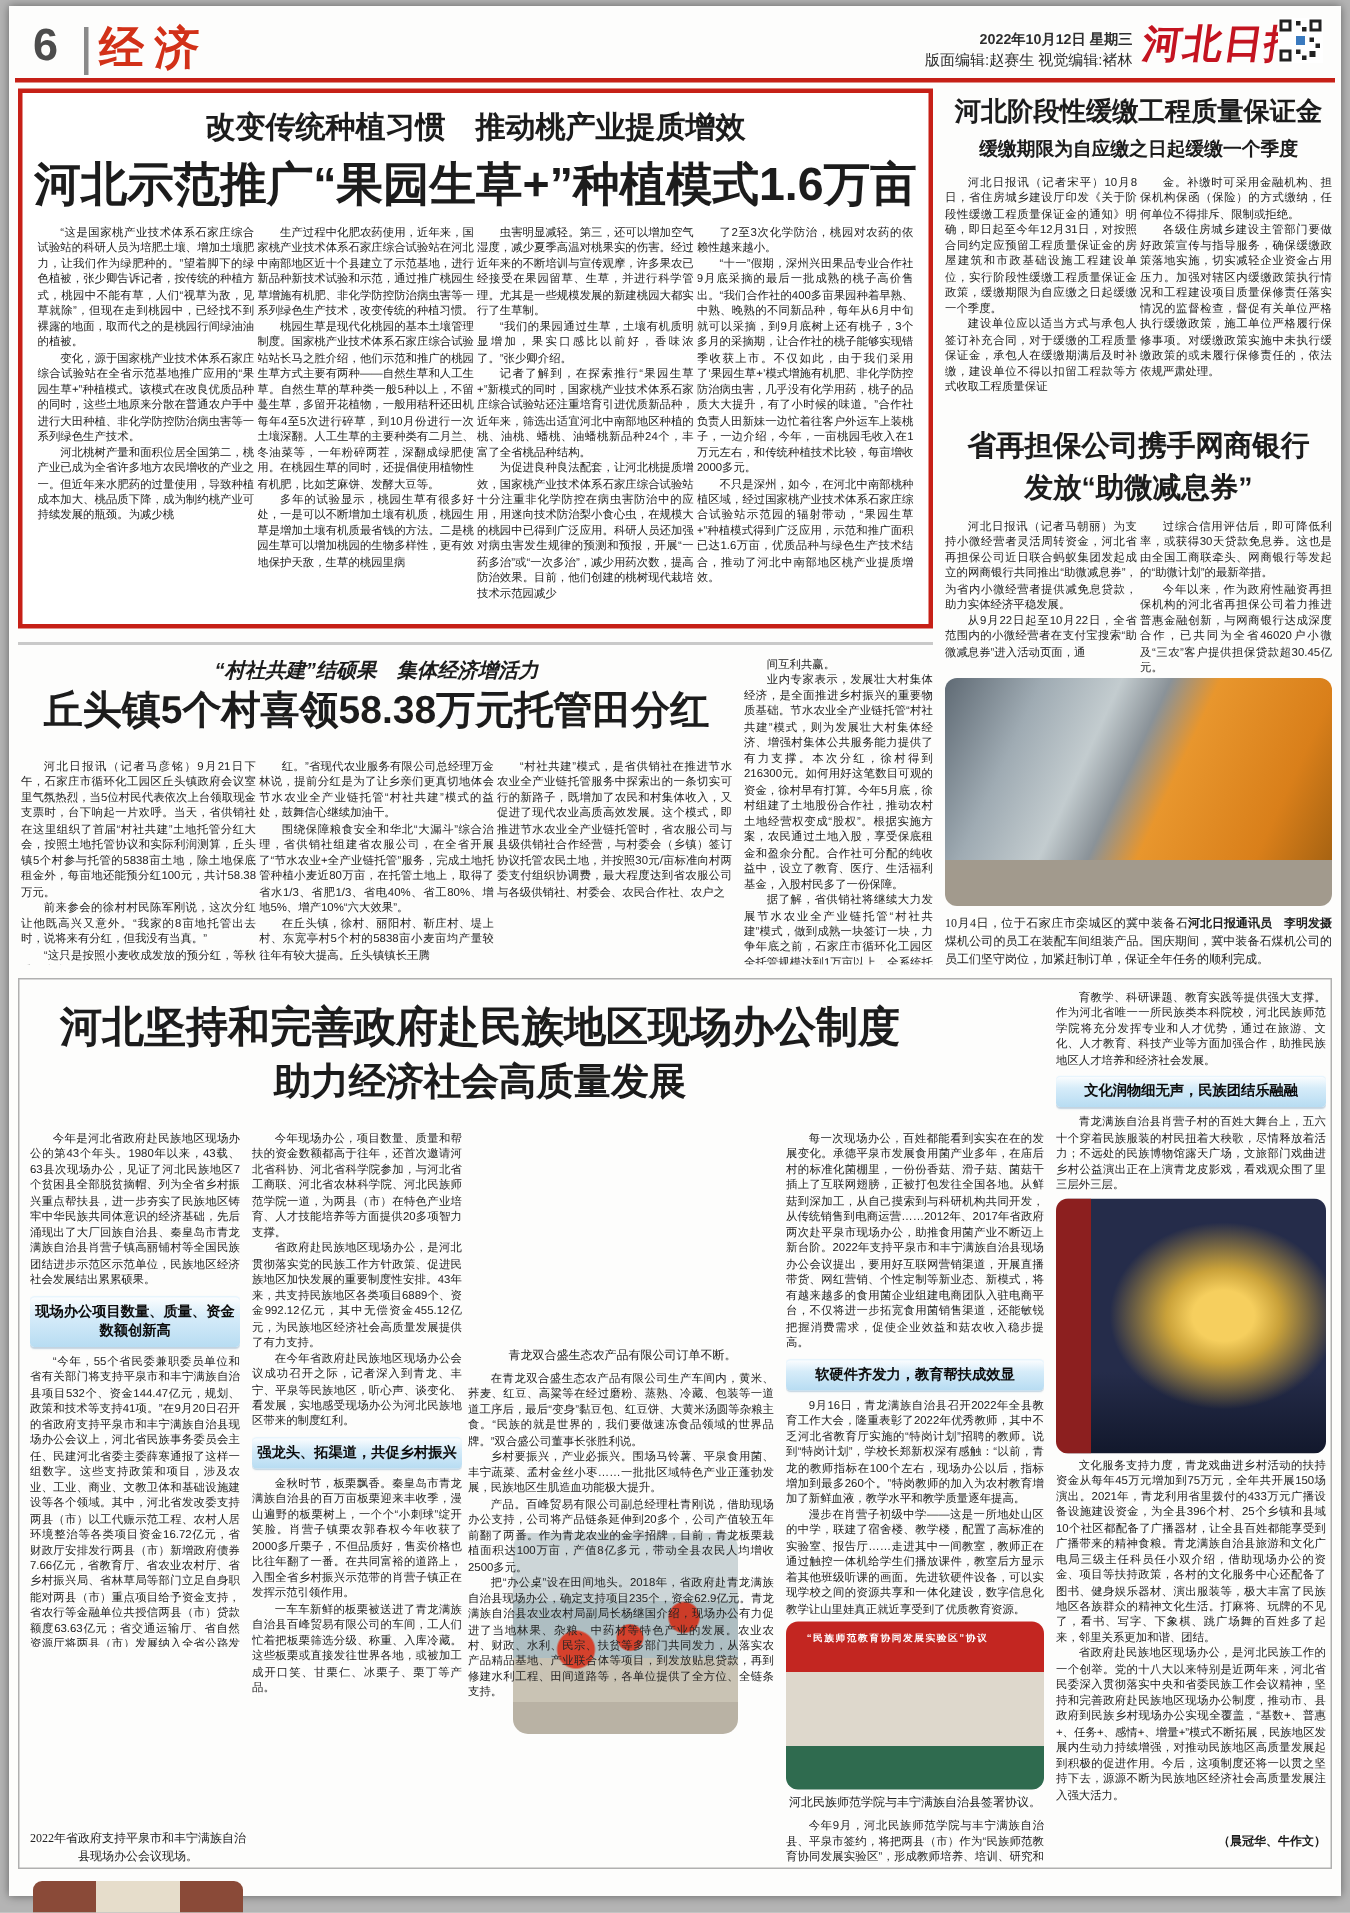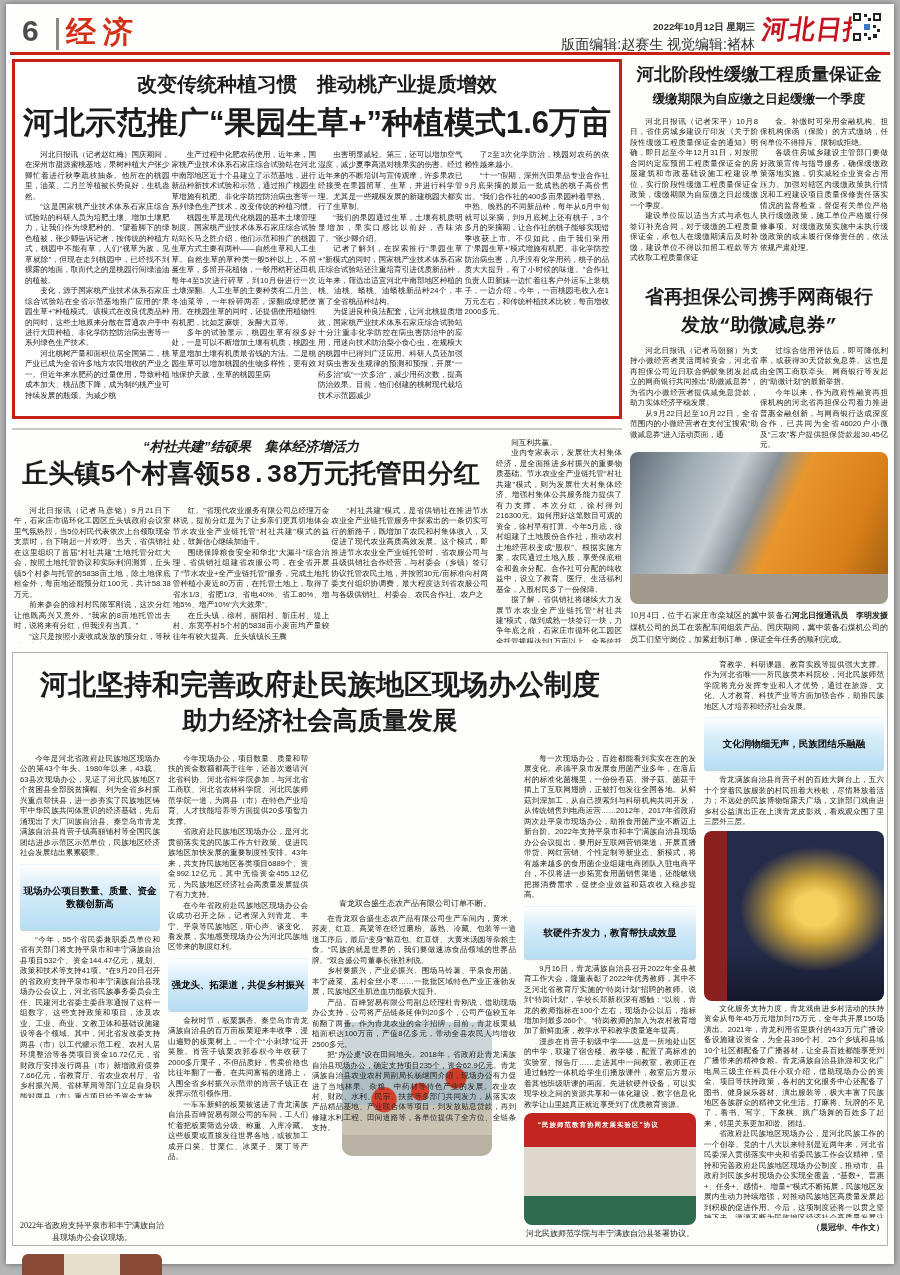--- a/index.html
+++ b/index.html
@@ -7,34 +7,34 @@
          font-family:"Liberation Sans",sans-serif;color:#1c1c1c;}
   #page{position:absolute;left:6px;top:4px;width:888px;height:1260px;background:#fdfdfc;
         box-shadow:0 0 6px rgba(0,0,0,.45);}
   .abs{position:absolute;}
   
   .pagenum{left:22px;top:14px;font-size:30px;font-weight:700;color:#4c4c4c;}
   .vrule{left:56px;top:18px;width:3px;height:32px;background:#8a8a8a;}
   .section{left:66px;top:12px;font-size:30px;font-weight:900;color:#d23118;letter-spacing:7px;}
   .dateblk{left:540px;top:20px;width:215px;text-align:right;color:#2e2e2e;line-height:1.45;}
   .dateblk .l1{font-size:9.5px;font-weight:700;}
-  .dateblk .l2{font-size:14px;}
+  .dateblk .l2{font-size:10px;}
   .masthead{left:762px;top:10px;width:88px;height:40px;font-family:"Liberation Serif",serif;
             font-weight:900;color:#c41420;font-size:26px;line-height:40px;transform:skewX(-8deg);
             letter-spacing:1px;white-space:nowrap;}
   .qr{left:852px;top:12px;width:30px;height:30px;}
   .redrule{left:10px;top:52px;width:880px;height:3px;background:#c62017;}
   
   .kicker{font-family:"Liberation Serif",serif;font-weight:700;text-align:center;}
   .headline{font-weight:900;text-align:center;white-space:nowrap;}
-  .serif{font-family:Liberation Mono, monospace;text-align:center;}
+  .serif{font-family:Liberation Sans, sans-serif;text-align:center;}
   .colwrap{display:flex;gap:2px;overflow:hidden;}
   .col{flex:1;font-size:7.6px;line-height:1.38;text-align:justify;overflow:hidden;color:#232323;}
   .para{margin:0;text-indent:2em;}
-  .subhead{margin:5px 0;padding:20px 3px;text-align:center;font-weight:700;font-size:9.5px;
+  .subhead{margin:5px 0;padding:4px 3px;text-align:center;font-weight:700;font-size:9.5px;
            color:#0c0c0c;border-radius:3px;
            background:linear-gradient(180deg,#ffffff 0%,#d6ecf9 40%,#b7dcf2 100%);
            box-shadow:inset 0 1px 0 #e8f5fd,0 1px 1px rgba(80,130,170,.35);}
   .flowcap,.caption{font-family:"Liberation Serif",serif;font-size:8px;line-height:1.5;color:#222;}
   .flowcap{text-align:center;margin:2px 0 4px 0;}
   .caption{text-align:justify;}
   .credit{float:right;font-weight:700;}
   .ph{border-radius:8px;position:relative;overflow:hidden;background:#ccc;}
   .ph-label{position:absolute;top:7%;left:8%;right:4%;color:#fff;font-size:6.5px;font-weight:700;
             letter-spacing:1px;white-space:nowrap;overflow:hidden;}
@@ -96,39 +96,39 @@
       <rect x="21" y="22" width="4" height="4" fill="#222"></rect>
     </svg>
   </div>
   <div class="abs redrule"></div>
 
   <div class="abs mainbox">
     <div class="kicker" style="font-size:20px;margin-top:9px;">改变传统种植习惯　推动桃产业提质增效</div>
     <div class="headline" style="font-size:31px;margin-top:4px;">河北示范推广“果园生草+”种植模式1.6万亩</div>
     <div class="colwrap" style="position:absolute;left:10px;right:10px;top:88px;bottom:8px;">
       <div class="col">
-          <p class="para">河北日报讯（记者赵红梅）国庆期间，在深州市甜源蜜桃基地，果树种植大户张少卿忙着进行秋季疏枝抽条。他所在的桃园里，油菜、二月兰等植被长势良好，生机盎然。</p>
           <p class="para">“这是国家桃产业技术体系石家庄综合试验站的科研人员为培肥土壤、增加土壤肥力，让我们作为绿肥种的。”望着脚下的绿色植被，张少卿告诉记者，按传统的种植方式，桃园中不能有草，人们“视草为敌，见草就除”，但现在走到桃园中，已经找不到裸露的地面，取而代之的是桃园行间绿油油的植被。</p>
           <p class="para">变化，源于国家桃产业技术体系石家庄综合试验站在全省示范基地推广应用的“果园生草+”种植模式。该模式在改良优质品种的同时，这些土地原来分散在普通农户手中进行大田种植、非化学防控防治病虫害等一系列绿色生产技术。</p>
           <p class="para">河北桃树产量和面积位居全国第二，桃产业已成为全省许多地方农民增收的产业之一。但近年来水肥药的过量使用，导致种植成本加大、桃品质下降，成为制约桃产业可持续发展的瓶颈。为减少桃</p>
         </div>
       <div class="col">
           <p class="para">生产过程中化肥农药使用，近年来，国家桃产业技术体系石家庄综合试验站在河北中南部地区近十个县建立了示范基地，进行新品种新技术试验和示范，通过推广桃园生草增施有机肥、非化学防控防治病虫害等一系列绿色生产技术，改变传统的种植习惯。</p>
           <p class="para">桃园生草是现代化桃园的基本土壤管理制度。国家桃产业技术体系石家庄综合试验站站长马之胜介绍，他们示范和推广的桃园生草方式主要有两种——自然生草和人工生草。自然生草的草种类一般5种以上，不留蔓生草，多留开花植物，一般用秸秆还田机每年4至5次进行碎草，到10月份进行一次土壤深翻。人工生草的主要种类有二月兰、冬油菜等，一年粉碎两茬，深翻成绿肥使用。在桃园生草的同时，还提倡使用植物性有机肥，比如芝麻饼、发酵大豆等。</p>
           <p class="para">多年的试验显示，桃园生草有很多好处，一是可以不断增加土壤有机质，桃园生草是增加土壤有机质最省钱的方法。二是桃园生草可以增加桃园的生物多样性，更有效地保护天敌，生草的桃园里病</p>
         </div>
       <div class="col">
           <p class="para">虫害明显减轻。第三，还可以增加空气湿度，减少夏季高温对桃果实的伤害。经过近年来的不断培训与宣传观摩，许多果农已经接受在果园留草、生草，并进行科学管理。尤其是一些规模发展的新建桃园大都实行了生草制。</p>
           <p class="para">“我们的果园通过生草，土壤有机质明显增加，果实口感比以前好，香味浓了。”张少卿介绍。</p>
           <p class="para">记者了解到，在探索推行“果园生草+”新模式的同时，国家桃产业技术体系石家庄综合试验站还注重培育引进优质新品种，近年来，筛选出适宜河北中南部地区种植的桃、油桃、蟠桃、油蟠桃新品种24个，丰富了全省桃品种结构。</p>
           <p class="para">为促进良种良法配套，让河北桃提质增效，国家桃产业技术体系石家庄综合试验站十分注重非化学防控在病虫害防治中的应用，用迷向技术防治梨小食心虫，在规模大的桃园中已得到广泛应用。科研人员还加强对病虫害发生规律的预测和预报，开展“一药多治”或“一次多治”，减少用药次数，提高防治效果。目前，他们创建的桃树现代栽培技术示范园减少</p>
         </div>
       <div class="col">
           <p class="para">了2至3次化学防治，桃园对农药的依赖性越来越小。</p>
           <p class="para">“十一”假期，深州兴田果品专业合作社9月底采摘的最后一批成熟的桃子高价售出。“我们合作社的400多亩果园种着早熟、中熟、晚熟的不同新品种，每年从6月中旬就可以采摘，到9月底树上还有桃子，3个多月的采摘期，让合作社的桃子能够实现错季收获上市。不仅如此，由于我们采用了‘果园生草+’模式增施有机肥、非化学防控防治病虫害，几乎没有化学用药，桃子的品质大大提升，有了小时候的味道。”合作社负责人田新妹一边忙着往客户外运车上装桃子，一边介绍，今年，一亩桃园毛收入在1万元左右，和传统种植技术比较，每亩增收2000多元。</p>
+          <p class="para">不只是深州，如今，在河北中南部桃种植区域，经过国家桃产业技术体系石家庄综合试验站示范园的辐射带动，“果园生草+”种植模式得到广泛应用，示范和推广面积已达1.6万亩，优质品种与绿色生产技术结合，推动了河北中南部地区桃产业提质增效。</p>
         </div>
     </div>
   </div>
 
   <div class="abs" style="left:630px;top:62px;width:258px;">
     <div class="headline serif" style="font-size:17.5px;">河北阶段性缓缴工程质量保证金</div>
     <div class="kicker" style="font-size:12.5px;margin-top:5px;font-family:'Liberation Sans',sans-serif;font-weight:700;">缓缴期限为自应缴之日起缓缴一个季度</div>
     <div class="colwrap" style="height:160px;margin-top:9px;">
       <div class="col">
           <p class="para">河北日报讯（记者宋平）10月8日，省住房城乡建设厅印发《关于阶段性缓缴工程质量保证金的通知》明确，即日起至今年12月31日，对按照合同约定应预留工程质量保证金的房屋建筑和市政基础设施工程建设单位，实行阶段性缓缴工程质量保证金政策，缓缴期限为自应缴之日起缓缴一个季度。</p>

